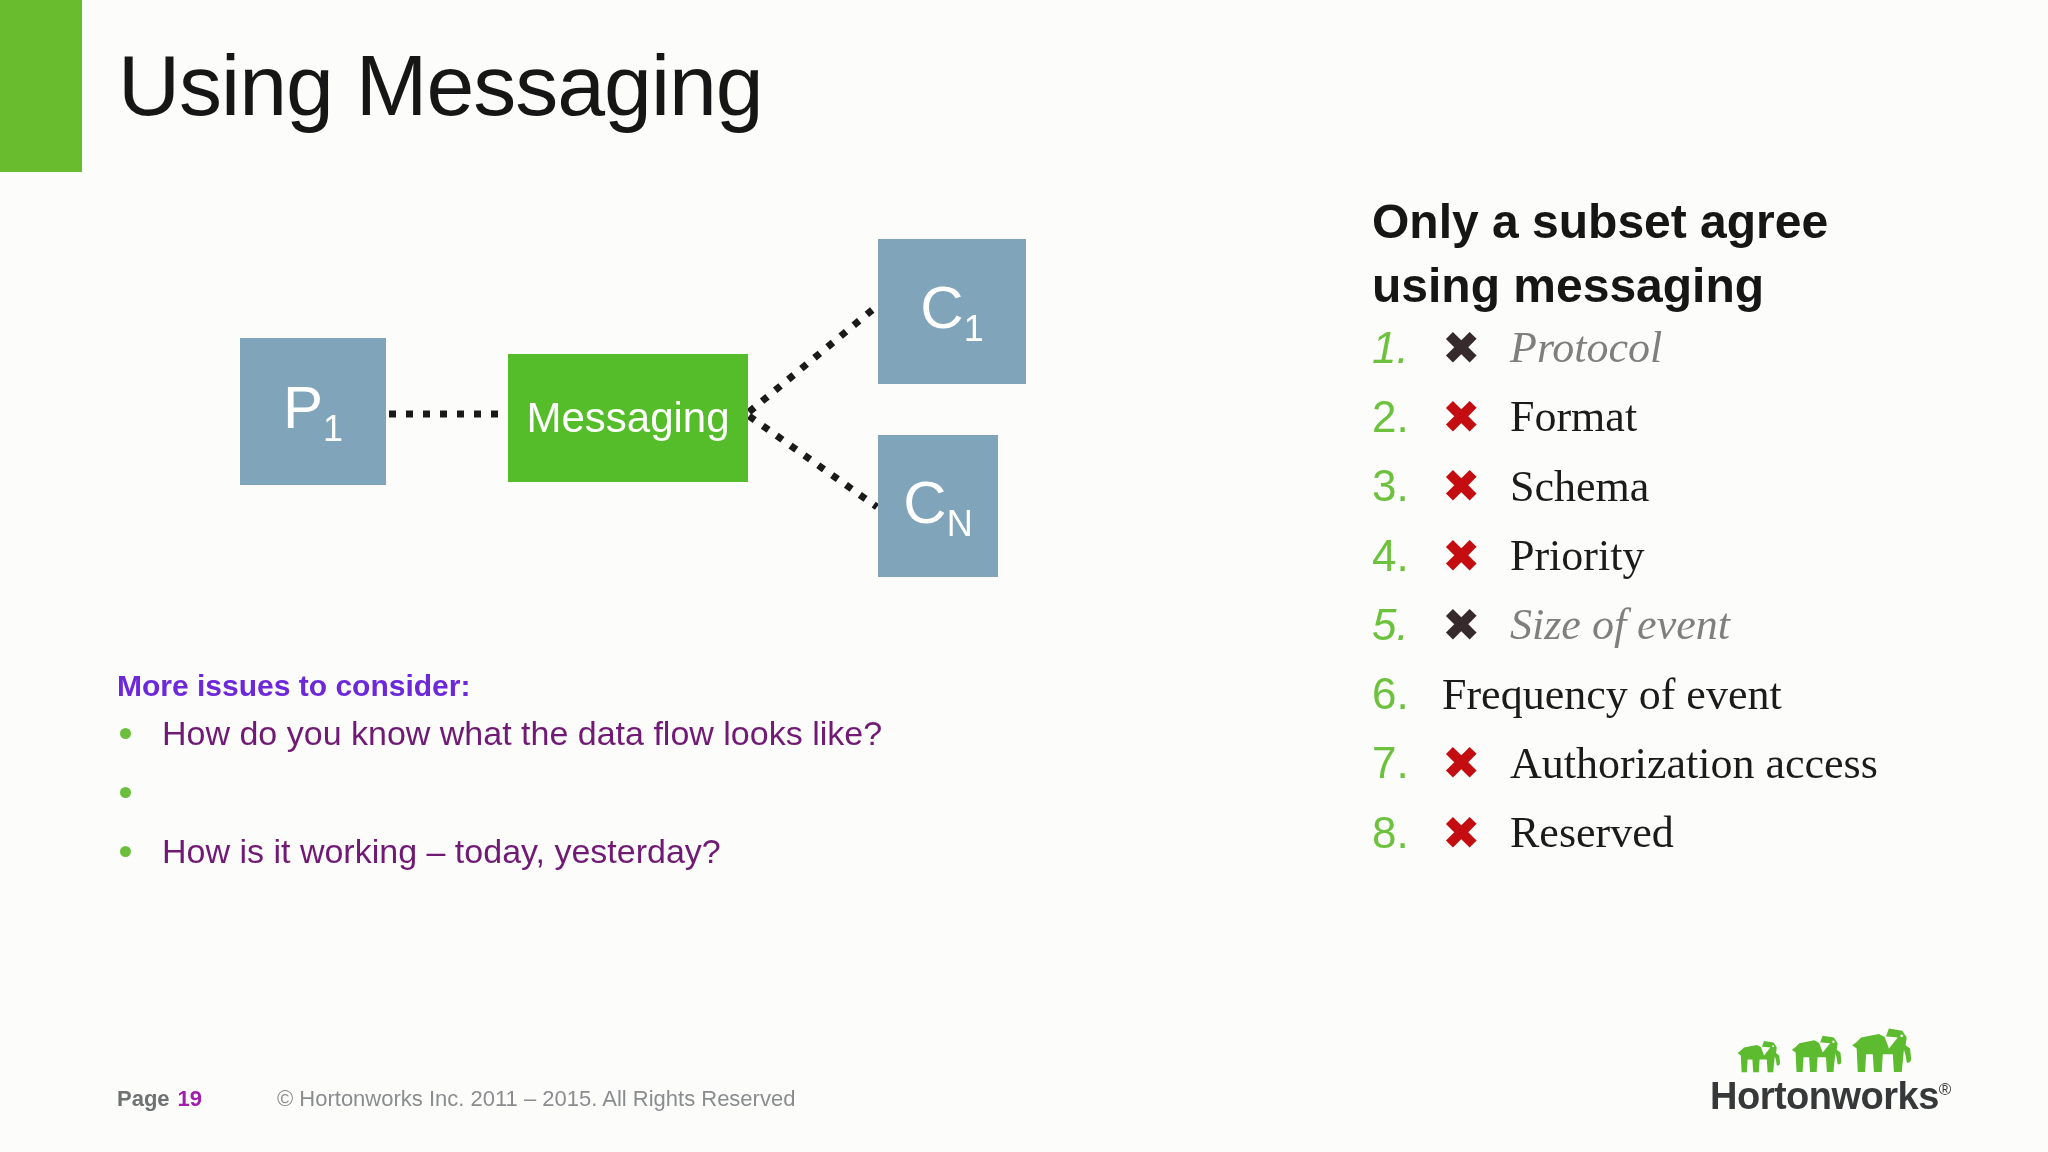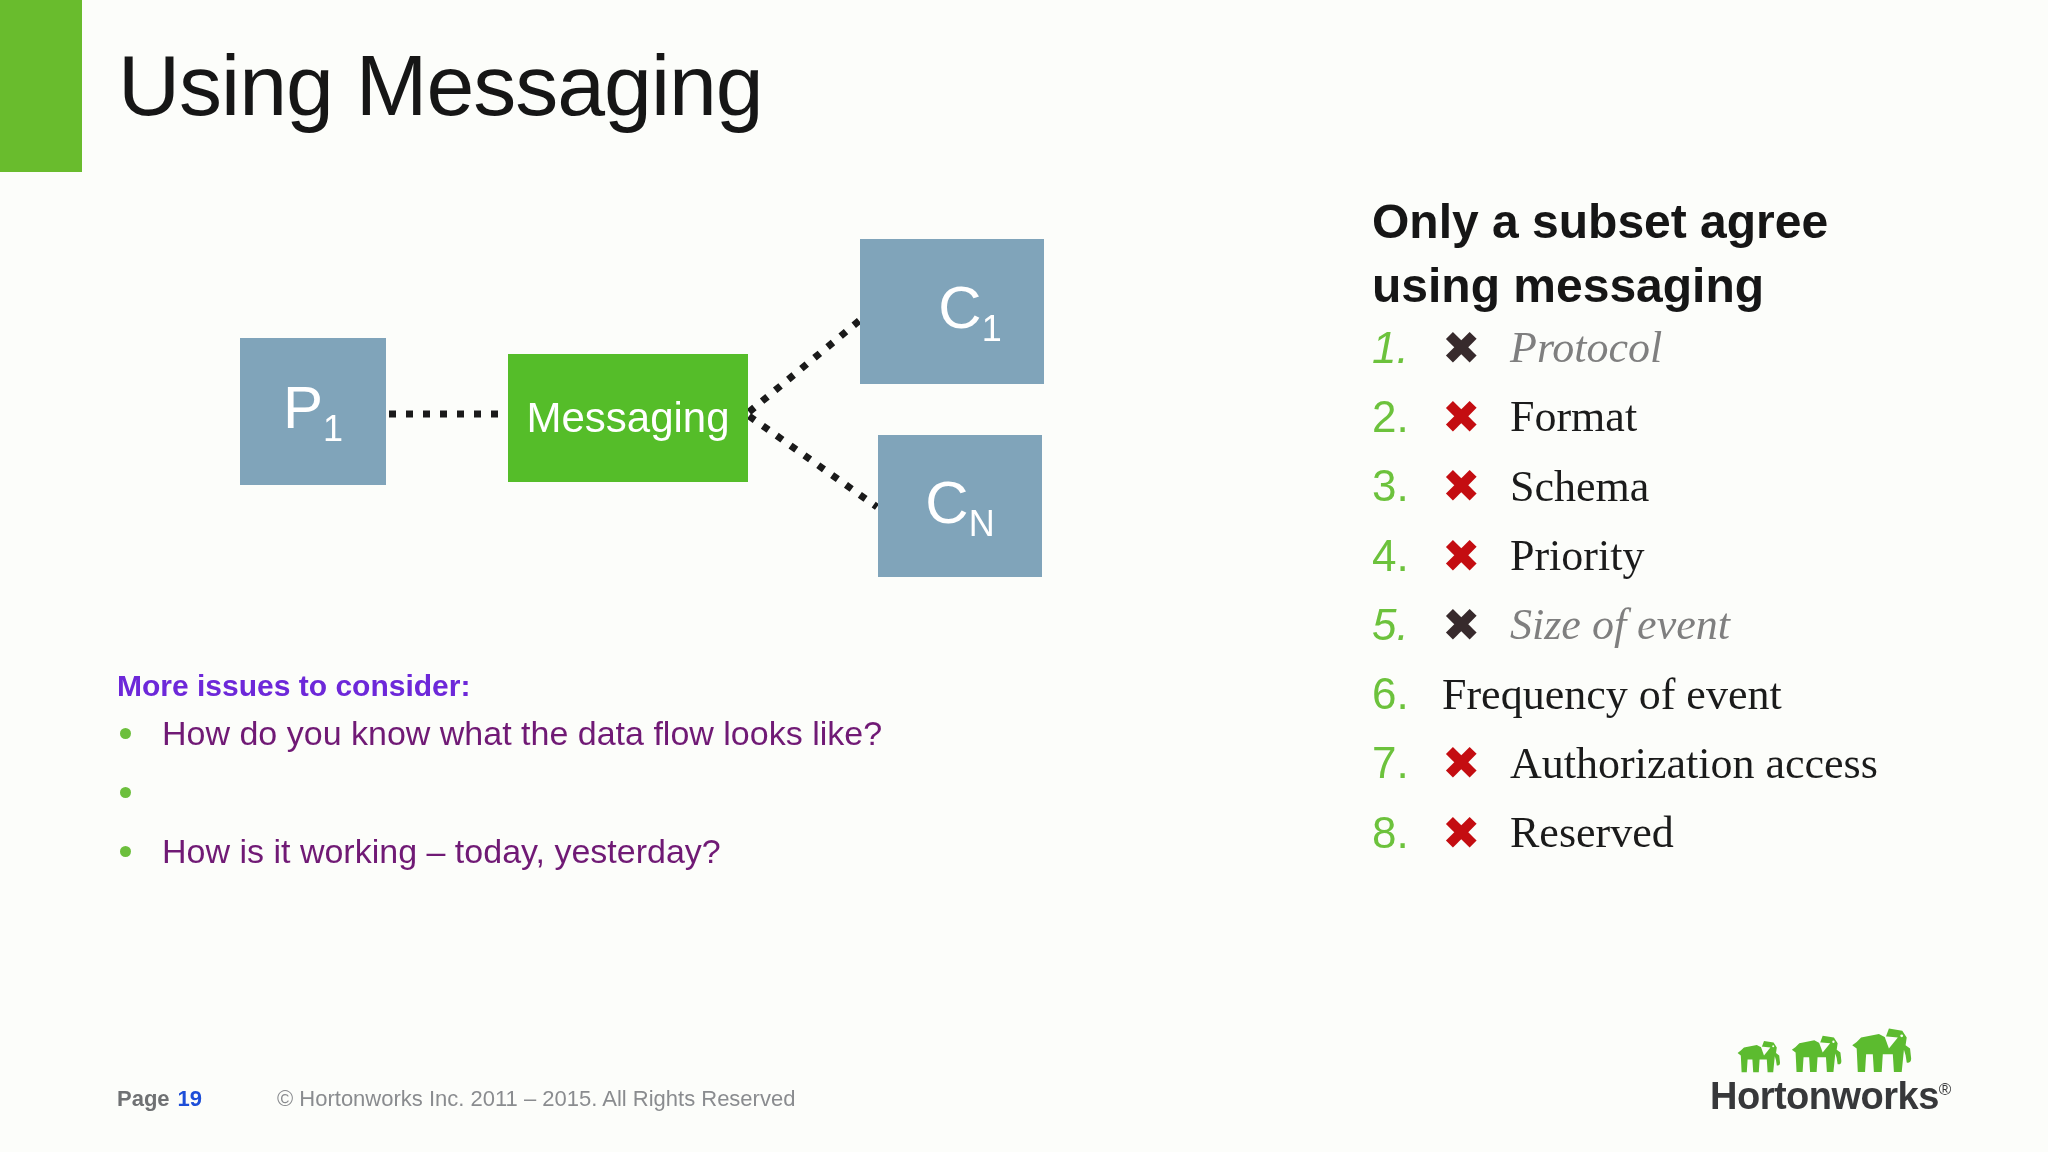--- a/index.html
+++ b/index.html
@@ -14,43 +14,43 @@
   .title{position:absolute;left:118px;top:42px;margin:0;font-size:86px;line-height:86px;
          font-weight:400;letter-spacing:-1px;color:#161616;white-space:nowrap;}
   
   .connectors{position:absolute;left:0;top:0;width:2048px;height:1152px;pointer-events:none;}
   .node{position:absolute;display:flex;align-items:center;justify-content:center;
         color:#ffffff;text-align:center;}
   .node-blue{background:#80a4ba;}
   .node-green{background:#55bd29;}
   .node-p1{left:240px;top:338px;width:146px;height:147px;font-size:60px;}
   .node-hub{left:508px;top:354px;width:240px;height:128px;font-size:42px;}
-  .node-c1{left:860px;top:239px;width:148px;height:145px;font-size:60px;padding-left:36px;}
-  .node-cn{left:878px;top:435px;width:164px;height:142px;font-size:60px;}
+  .node-c1{left:878px;top:239px;width:148px;height:145px;font-size:60px;}
+  .node-cn{left:878px;top:435px;width:120px;height:142px;font-size:60px;}
   .node sub{font-size:0.6em;}
   
   .issues-heading{position:absolute;left:117px;top:671px;font-size:30px;line-height:30px;
                   font-weight:700;color:#6d28d9;}
   .bullet-list{position:absolute;left:117px;top:704px;}
   .bullet-row{display:flex;align-items:center;height:59px;font-size:34px;color:#701a75;white-space:nowrap;}
   .bullet-dot{width:11px;height:11px;border-radius:50%;background:#6cbf3c;margin-left:3px;margin-right:31px;flex:none;}
   
   .agree-heading{position:absolute;left:1372px;top:190px;font-size:48px;line-height:64px;
                  font-weight:700;color:#161616;white-space:nowrap;}
   .agree-list{position:absolute;left:1372px;top:313px;}
   .agree-row{display:flex;align-items:center;height:69.3px;font-size:44px;white-space:nowrap;}
   .agree-num{width:70px;flex:none;color:#6cc23c;}
   .x-mark{width:68px;flex:none;font-size:46px;line-height:1;color:#c40d11;}
   .agree-label{color:#1b1b1b;font-family:Liberation Serif, serif;}
   .agree-row.muted .agree-num{font-style:italic;}
   .agree-row.muted .agree-label{color:#7f7f7f;font-style:italic;}
   .agree-row.muted .x-mark{color:#372a2c;}
   
   .page-indicator{position:absolute;left:117px;top:1086px;font-size:22px;font-weight:700;color:#6f7173;white-space:nowrap;}
-  .page-number{color:#1d4ed8;margin-left:8px;}
+  .page-number{color:#a21caf;margin-left:8px;}
   .copyright{position:absolute;left:277px;top:1086px;font-size:22px;color:#8a8c8f;white-space:nowrap;}
   
   .logo{position:absolute;left:1700px;top:1011px;width:260px;}
   .logo-elephants{display:block;width:240px;height:62px;}
   .logo-text{margin-left:10px;margin-top:2px;font-size:38px;font-weight:700;color:#37383a;
              letter-spacing:-0.5px;white-space:nowrap;}
   .logo-text sup{font-size:17px;font-weight:400;}
 </style>
 </head>
 <body>

